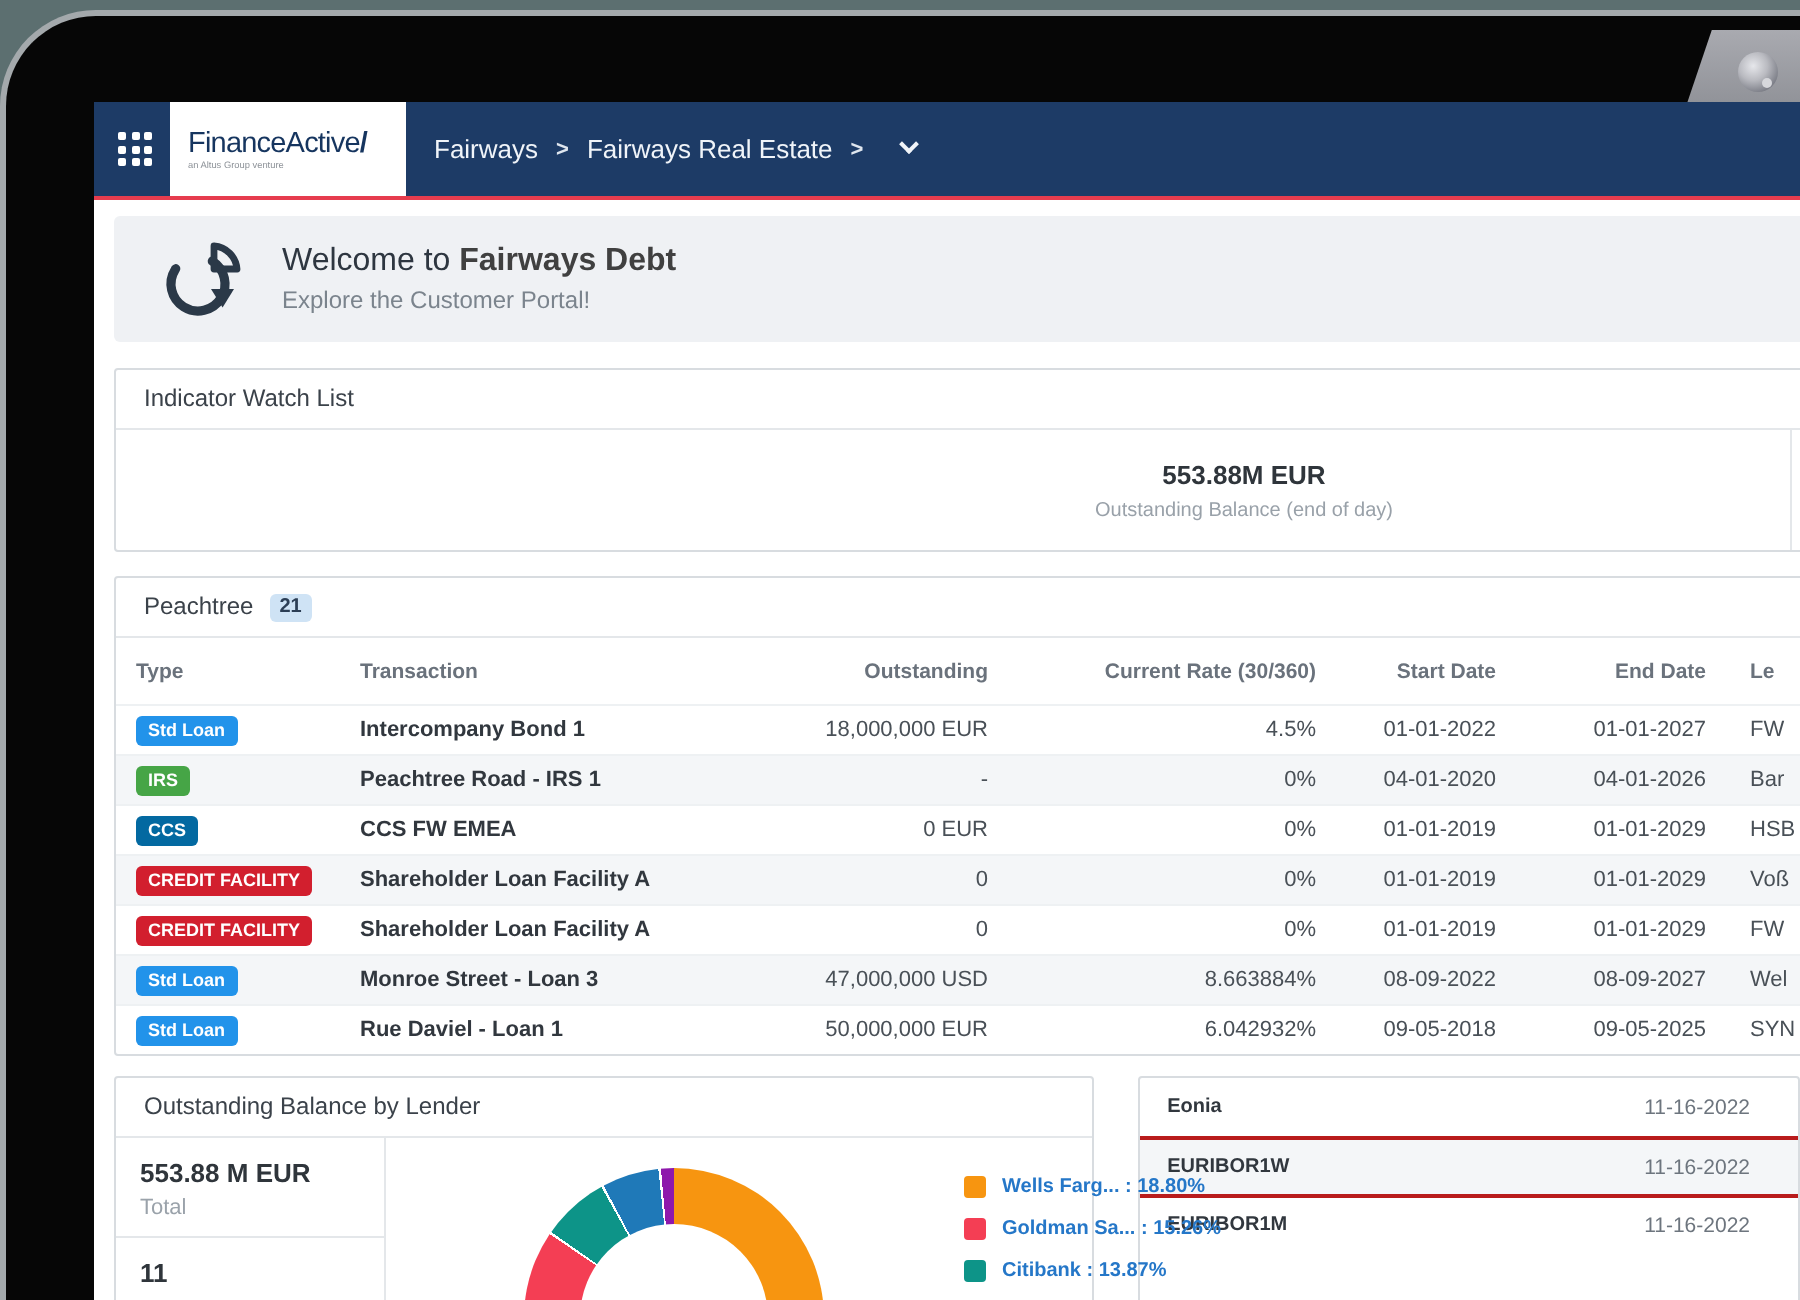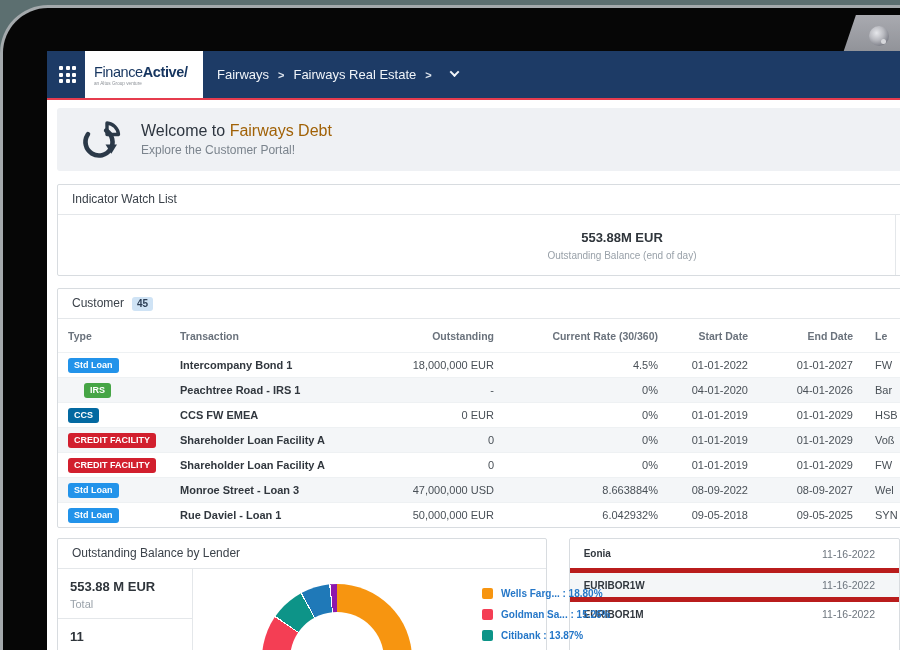--- a/index.html
+++ b/index.html
@@ -24,35 +24,35 @@
 
   
   .navbar { height:47px; background:#1d3b66; display:flex; align-items:center; }
   .nav-accent { height:2px; background:#e63c4e; }
   .apps-grid { display:grid; grid-template-columns:repeat(3,4px); grid-gap:2.5px;
     margin-left:12px; cursor:pointer; }
   .apps-grid span { width:4px; height:4px; background:#fff; border-radius:1px; }
   .logo-box { background:#fff; height:47px; width:118px; margin-left:9px; padding:7px 8px 5px 9px;
     display:flex; flex-direction:column; justify-content:center; }
   .brand-line { font-size:14.5px; letter-spacing:-0.4px; color:#16355f; white-space:nowrap; }
-  .brand-line b { font-weight:bold; }
+  .brand-line b { font-weight:normal; }
   .brand-slash { color:#16355f; font-weight:bold; }
   .tagline { font-size:6px; color:#8d9298; transform:scale(0.78); transform-origin:left top; margin-top:1px; white-space:nowrap; }
   .breadcrumb { display:flex; align-items:center; margin-left:14px; color:#f0f4f9; font-size:13px; }
   .crumb { cursor:pointer; white-space:nowrap; }
   .crumb-sep { margin:0 9px; font-size:11px; font-weight:bold; color:#dfe6ef; }
   .chevron-down { display:inline-block; width:7px; height:7px; border-right:2px solid #f0f4f9;
     border-bottom:2px solid #f0f4f9; transform:rotate(45deg) translate(-1px,-1px); margin-left:10px; margin-top:-3px; }
 
   
   .welcome { margin:8px 0 0 10px; width:1130px; height:63px; background:#eff1f4; border-radius:3px;
     display:flex; align-items:center; }
   .welcome-icon { margin:0 20px 0 24px; flex:0 0 auto; }
   .welcome-title { font-size:16px; color:#2e3640; }
-  .welcome-title b { font-weight:normal; color:#a16207; }
+  .welcome-title b { font-weight:bold; color:#404040; }
   .welcome-sub { font-size:12px; color:#7b848d; margin-top:3px; }
 
   
   .card { margin:0 0 0 10px; background:#fff; border:1px solid #d8dce0; border-radius:2px; }
   .card-title-row { height:30px; line-height:29px; padding:0 14px; font-size:12px; color:#3b424a;
     border-bottom:1px solid #e4e7ea; display:flex; align-items:center; }
 
   
   .indicator-card { margin-top:13px; width:1130px; }
   .indicator-body { position:relative; height:60px; display:flex; flex-direction:column;
@@ -88,21 +88,21 @@
   .stat-divider { position:absolute; left:0; right:0; top:49px; height:1px; background:#e4e7ea; }
   .stat-count { position:absolute; left:12px; top:60px; font-size:13px; font-weight:bold; color:#2f353b; }
   .donut { position:absolute; left:204px; top:15px; width:150px; height:150px; border-radius:50%; cursor:pointer; }
   .donut-hole { position:absolute; left:28px; top:28px; width:94px; height:94px; border-radius:50%; background:#fff; }
   .legend { position:absolute; left:424px; top:14px; }
   .legend-item { display:flex; align-items:center; height:21px; cursor:pointer; }
   .legend-swatch { width:11px; height:11px; border-radius:2px; margin-right:8px; flex:0 0 auto; }
   .legend-label { font-size:10px; font-weight:bold; color:#2577c8; white-space:nowrap; }
 
   .market-card { width:360px; height:160px; margin-left:22px; }
-  .m-row { height:29px; display:flex; align-items:center; border-top:5px solid #b91c1c; cursor:pointer; }
+  .m-row { height:29px; display:flex; align-items:center; border-top:2px solid #b91c1c; cursor:pointer; }
   .m-row.alt { background:#f4f6f8; }
   .m-row:first-child { border-top:none; }
   .m-name { font-size:10px; font-weight:bold; color:#31373e; padding-left:14px;text-align:right; }
   .m-date { flex:1; text-align:right; padding-right:24px; font-size:10.5px; color:#6d757e; white-space:nowrap; }
 </style>
 </head>
 <body>
 
 <div class="device">
   <div class="camera-panel">
@@ -155,22 +155,22 @@
       <div class="card-title-row">Indicator Watch List</div>
       <div class="indicator-body">
         <div class="indicator-value">553.88M EUR</div>
         <div class="indicator-caption">Outstanding Balance (end of day)</div>
         <div class="indicator-divider"></div>
       </div>
     </div>
 
     <div class="card portfolio-card">
       <div class="card-title-row">
-        <span>Customer</span>
-        <span class="count-badge">45</span>
+        <span>Peachtree</span>
+        <span class="count-badge">21</span>
       </div>
       <div class="p-header" id="portfolio-cols">
           <div class="c0">Type</div>
           <div class="c1">Transaction</div>
           <div class="c2">Outstanding</div>
           <div class="c3">Current Rate (30/360)</div>
           <div class="c4">Start Date</div>
           <div class="c5">End Date</div>
           <div class="c6">Le</div>
         </div>
@@ -178,21 +178,21 @@
           <div class="p-row">
             <div class="c0"><span class="type-badge" style="background: rgb(34, 147, 234);">Std Loan</span></div>
             <div class="c1 cell-tx">Intercompany Bond 1</div>
             <div class="c2">18,000,000 EUR</div>
             <div class="c3">4.5%</div>
             <div class="c4">01-01-2022</div>
             <div class="c5">01-01-2027</div>
             <div class="c6">FW</div>
           </div>
           <div class="p-row alt">
-            <div class="c0"><span class="type-badge" style="background: rgb(70, 165, 70); margin-left: 16px;">IRS</span></div>
+            <div class="c0"><span class="type-badge" style="background: rgb(70, 165, 70);">IRS</span></div>
             <div class="c1 cell-tx">Peachtree Road - IRS 1</div>
             <div class="c2">-</div>
             <div class="c3">0%</div>
             <div class="c4">04-01-2020</div>
             <div class="c5">04-01-2026</div>
             <div class="c6">Bar</div>
           </div>
           <div class="p-row">
             <div class="c0"><span class="type-badge" style="background: #0369a1;">CCS</span></div>
             <div class="c1 cell-tx">CCS FW EMEA</div>

